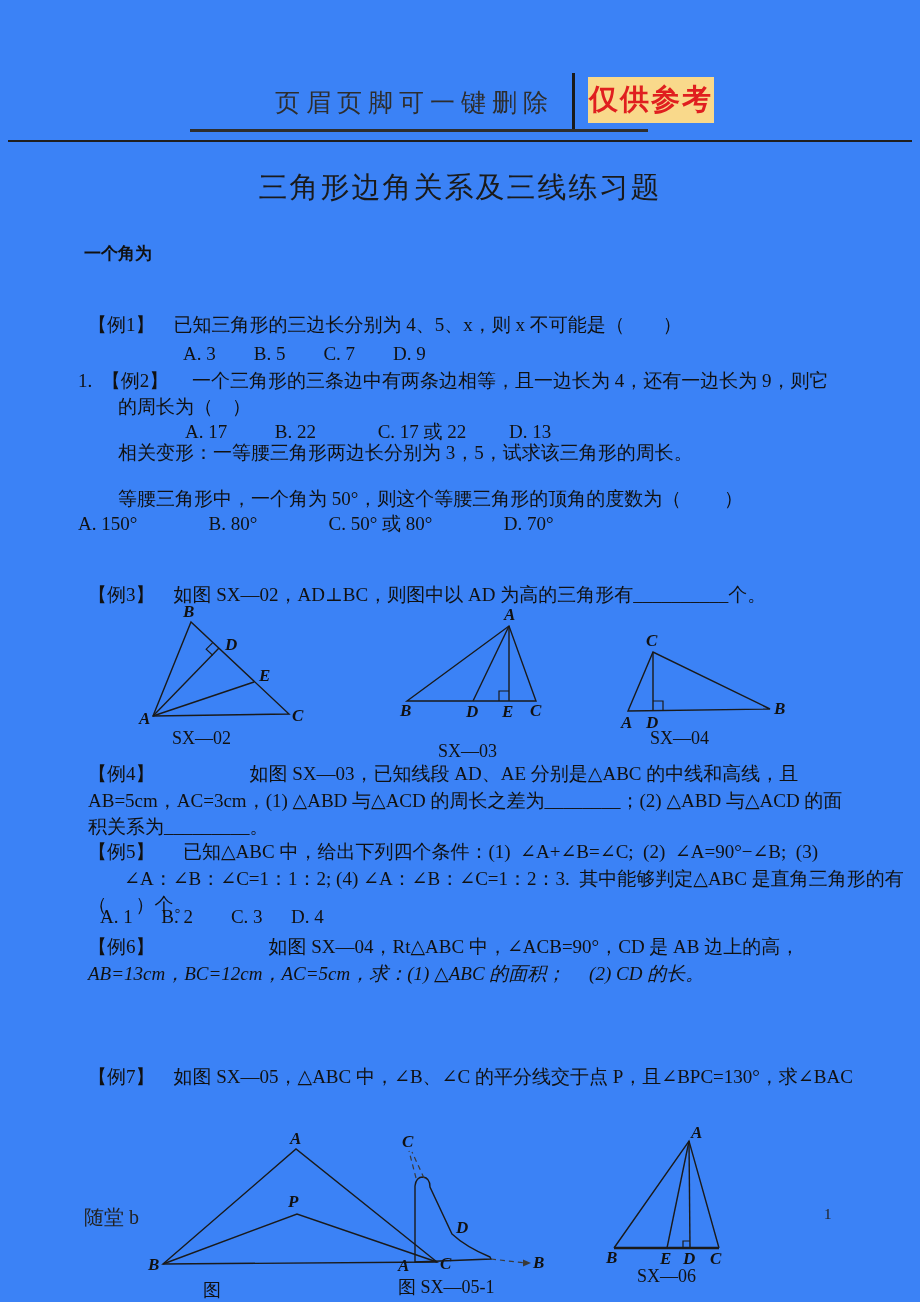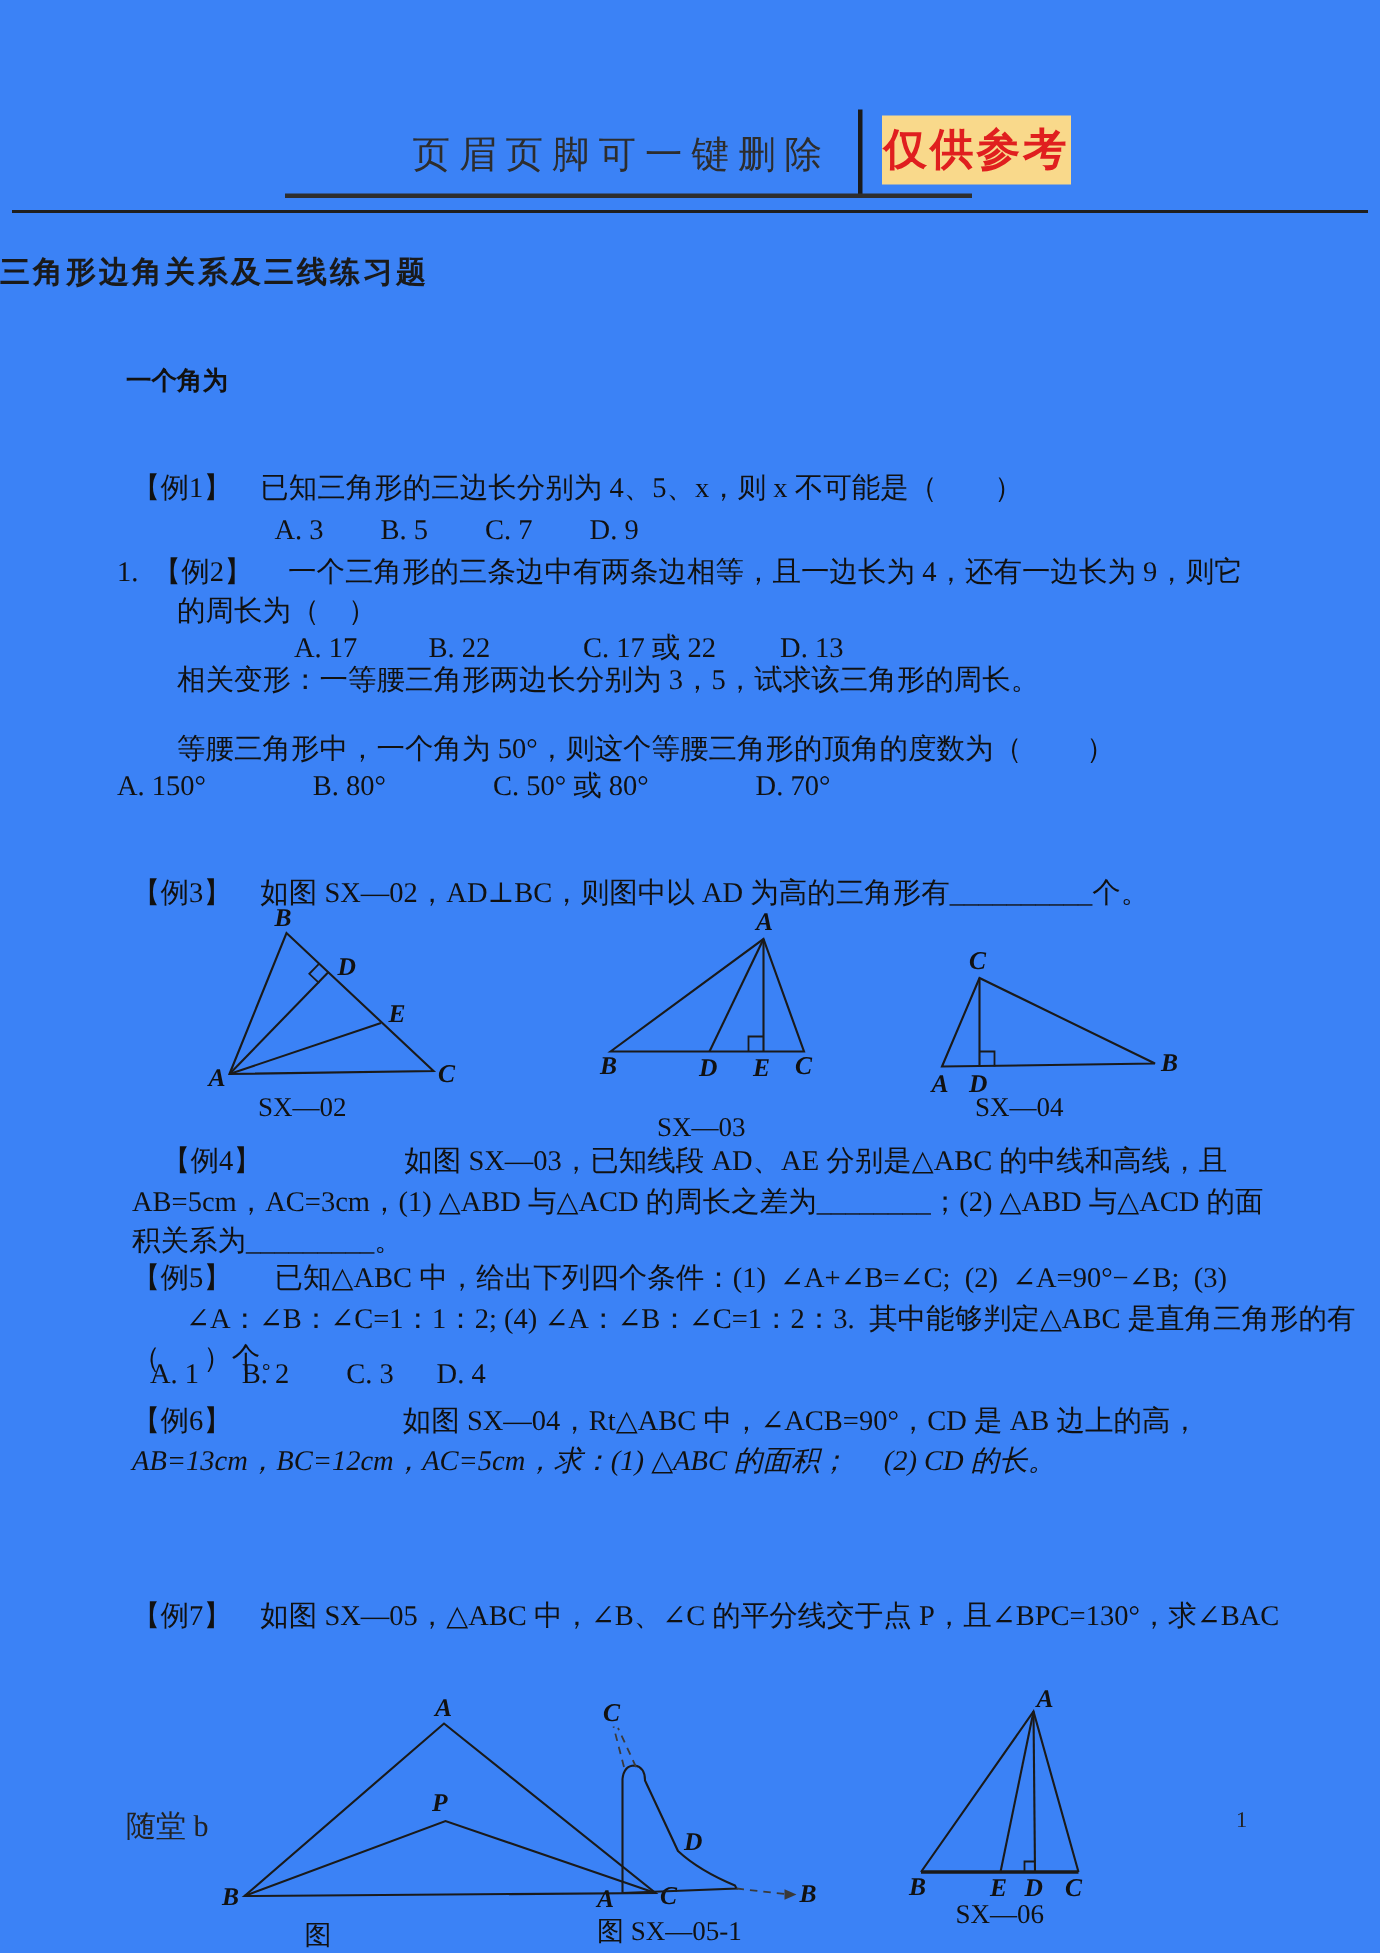--- a/index.html
+++ b/index.html
@@ -15,22 +15,22 @@
   .header-text{
     font-size:25px;color:#2d2d2d;letter-spacing:6px;
   }
   .badge{
     display:flex;align-items:center;justify-content:center;
     font-size:29px;font-weight:bold;letter-spacing:2px;text-align:center;
   }
   .vrule{background:#1a1a1a;}
   .hrule{background:#2e2e2e;}
   .doc-title{
-    left:0;top:168px;width:920px;
-    font-size:20px;font-weight:bold;color:#1a1a1a;letter-spacing:2px;
+    left:0;top:168px;width:920px;text-align:center;
+    font-size:29px;font-weight:normal;color:#1a1a1a;letter-spacing:2px;
   }
   .section-heading{font-size:17px;font-weight:bold;color:#111;}
   .line{font-size:19px;color:#111;}
   .caption{font-size:18px;color:#111;}
   .footer-note{font-size:20px;color:#222;}
   .page-num{font-size:15px;color:#222;}
   svg text.flabel{
     font-family:"Liberation Serif","DejaVu Serif",serif;
     font-size:17px;font-style:italic;font-weight:bold;fill:#111;
   }
@@ -55,26 +55,26 @@
   <div class="abs hrule" style="left:8px;top:140px;width:904px;height:2px;background:#1f1f1f;"></div>
 
   <div class="abs doc-title">三角形边角关系及三线练习题</div>
 
   <div class="abs section-heading" style="left:84px;top:242px;">一个角为</div>
 
   <div class="abs line" style="left:88px;top:312px;">【例1】    已知三角形的三边长分别为 4、5、x，则 x 不可能是（        ）</div>
   <div class="abs line" style="left:183px;top:343px;">A. 3        B. 5        C. 7        D. 9</div>
   <div class="abs line" style="left:78px;top:368px;">1.  【例2】     一个三角形的三条边中有两条边相等，且一边长为 4，还有一边长为 9，则它</div>
   <div class="abs line" style="left:118px;top:394px;">的周长为（    ）</div>
-  <div class="abs line" style="left:196px;top:419px;">A. 17          B. 22             C. 17 或 22         D. 13</div>
+  <div class="abs line" style="left:185px;top:419px;">A. 17          B. 22             C. 17 或 22         D. 13</div>
   <div class="abs line" style="left:118px;top:440px;">相关变形：一等腰三角形两边长分别为 3，5，试求该三角形的周长。</div>
   <div class="abs line" style="left:118px;top:486px;">等腰三角形中，一个角为 50°，则这个等腰三角形的顶角的度数为（         ）</div>
   <div class="abs line" style="left:78px;top:511px;">A. 150°               B. 80°               C. 50° 或 80°               D. 70°</div>
   <div class="abs line" style="left:88px;top:582px;">【例3】    如图 SX—02，AD⊥BC，则图中以 AD 为高的三角形有__________个。</div>
-  <div class="abs line" style="left:88px;top:761px;margin-left:20px;">【例4】                    如图 SX—03，已知线段 AD、AE 分别是△ABC 的中线和高线，且</div>
+  <div class="abs line" style="left:88px;top:761px;">【例4】                    如图 SX—03，已知线段 AD、AE 分别是△ABC 的中线和高线，且</div>
   <div class="abs line" style="left:88px;top:788px;">AB=5cm，AC=3cm，(1) △ABD 与△ACD 的周长之差为________；(2) △ABD 与△ACD 的面</div>
   <div class="abs line" style="left:88px;top:814px;">积关系为_________。</div>
   <div class="abs line" style="left:88px;top:839px;">【例5】      已知△ABC 中，给出下列四个条件：(1)  ∠A+∠B=∠C;  (2)  ∠A=90°−∠B;  (3)</div>
   <div class="abs line" style="left:88px;top:866px;margin-left:36px;">∠A：∠B：∠C=1：1：2; (4) ∠A：∠B：∠C=1：2：3.  其中能够判定△ABC 是直角三角形的有</div>
   <div class="abs line" style="left:88px;top:892px;">（      ）个。</div>
   <div class="abs line" style="left:88px;top:906px;margin-left:12px;">A. 1      B. 2        C. 3      D. 4</div>
   <div class="abs line" style="left:88px;top:934px;">【例6】                        如图 SX—04，Rt△ABC 中，∠ACB=90°，CD 是 AB 边上的高，</div>
   <div class="abs line" style="left:88px;top:961px;font-style:italic;">AB=13cm，BC=12cm，AC=5cm，求：(1) △ABC 的面积；     (2) CD 的长。</div>
   <div class="abs line" style="left:88px;top:1064px;">【例7】    如图 SX—05，△ABC 中，∠B、∠C 的平分线交于点 P，且∠BPC=130°，求∠BAC</div>
 

